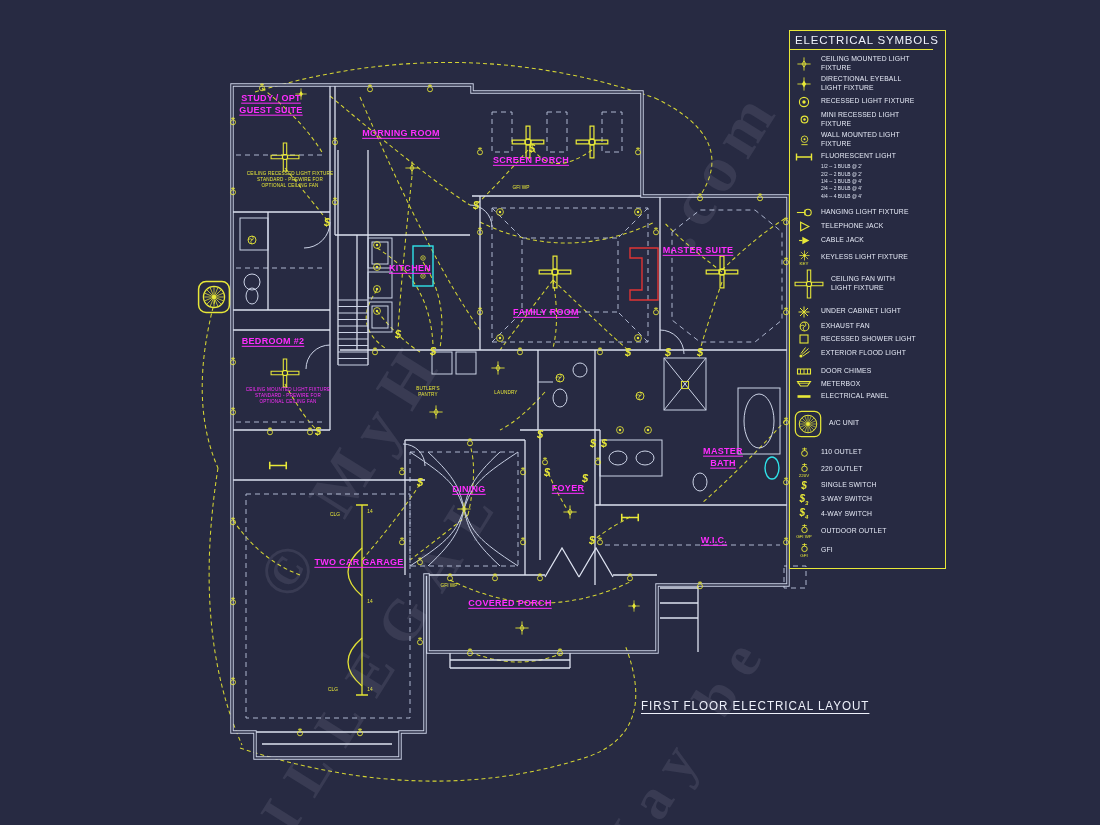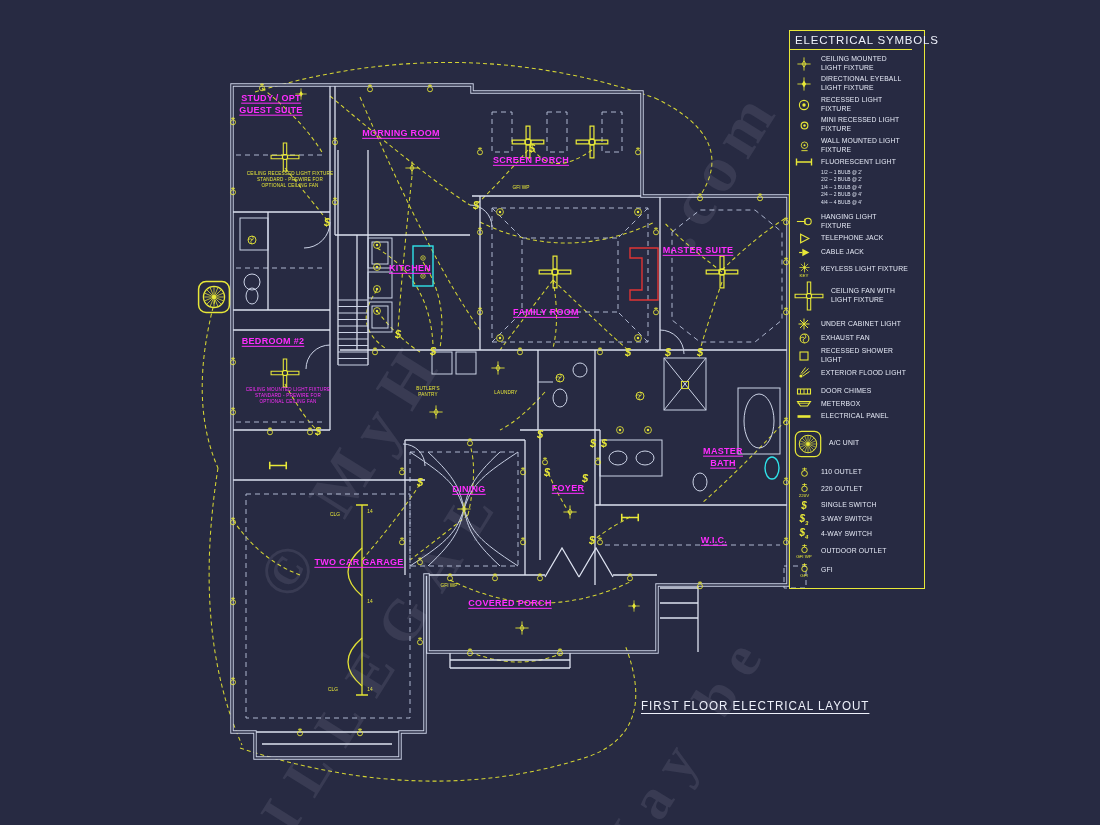--- a/index.html
+++ b/index.html
@@ -15,21 +15,21 @@
   .note{position:absolute;text-align:center;transform:translate(-50%,-50%);
         white-space:pre-line;line-height:1.35;font-size:4.6px;letter-spacing:.2px;}
   .note.y{color:#e8e838}.note.m{color:#ff2dff}
   .tag{position:absolute;font-size:4.8px;color:#e8e838;transform:translate(-50%,-50%);white-space:nowrap;}
 
   .plan-title{position:absolute;left:641px;top:699px;color:#eef1fb;font-size:12px;
         letter-spacing:1px;text-decoration:underline;text-underline-offset:3px;white-space:nowrap;
         transform:scaleX(.97);transform-origin:left;}
 
   
-  .legend{position:absolute;left:789px;top:30px;width:136px;border:1.3px solid #e8e838;
+  .legend{position:absolute;left:789px;top:30px;width:157px;border:1.3px solid #e8e838;
           padding:2px 16px 6px 4px;box-sizing:border-box;}
   .legend-title{color:#eef1fb;font-size:11.5px;letter-spacing:.8px;white-space:nowrap;
           border-bottom:1.3px solid #e8e838;padding:1px 1px 3px 1px;margin:0 -4px 5px -4px;
           text-align:left;padding-left:5px;transform-origin:left center;}
   .lrow{display:flex;align-items:center;gap:7px;margin:2.8px 0;min-height:10px;}
   .lrow.gap{margin-top:7px;}
   .lic{flex:0 0 20px;display:flex;justify-content:center;align-items:center;}
   .llab{color:#e6eaf6;font-size:6.8px;letter-spacing:.15px;line-height:1.3;white-space:pre-line;}
   .lsubs{margin:-1px 0 4px 27px;color:#dfe4f2;font-size:4.9px;line-height:1.5;white-space:nowrap;}
   .sic{color:#e8e838;font-size:10px;font-weight:bold;font-style:italic;line-height:1;}

